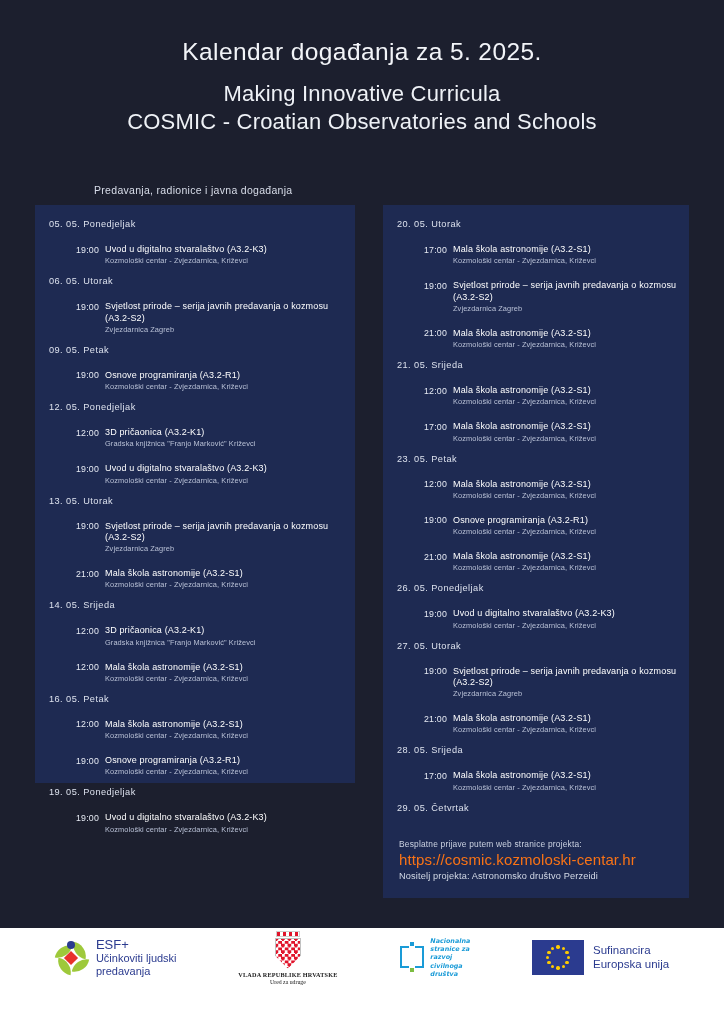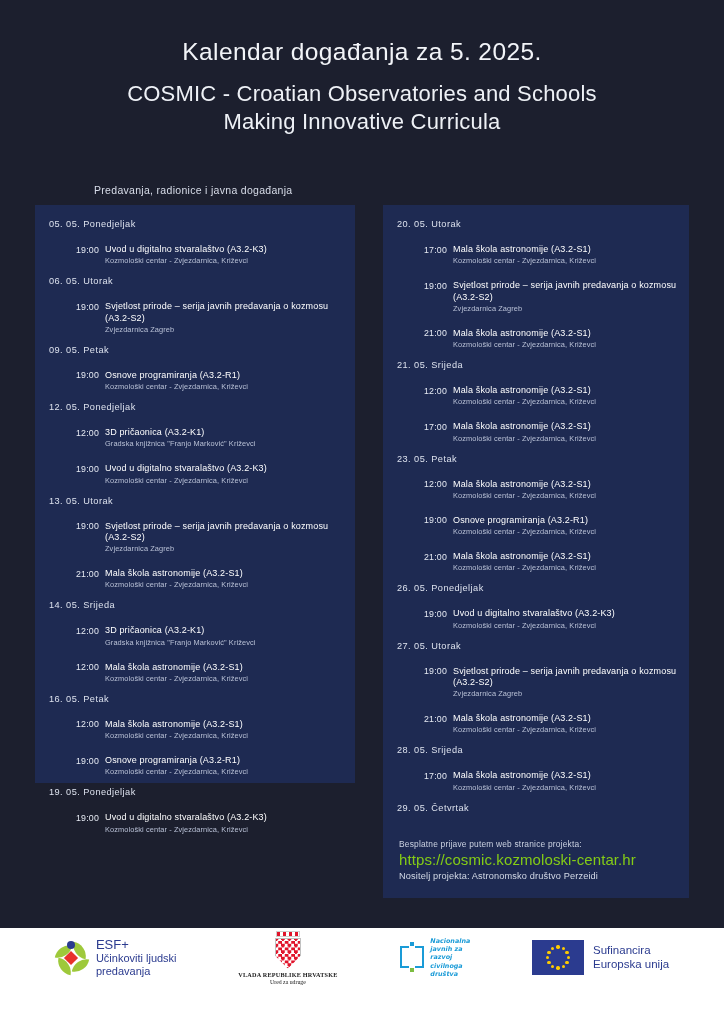--- a/index.html
+++ b/index.html
@@ -70,21 +70,21 @@
   }
 
   
   .url-wrap { padding: 11px 0 0 16px; }
   .url-lead {
     font-family: "Liberation Sans", sans-serif;
     font-size: 8.4px; color: #cbd2e1; letter-spacing: 0.2px;
   }
   .url-main {
     font-family: "Liberation Sans", sans-serif;
-    font-size: 15px; color: #84cc16; font-weight: 300;
+    font-size: 15px; color: #f97316; font-weight: 300;
     margin-top: 2px; letter-spacing: 0.1px;
   }
   .url-owner {
     font-family: "Liberation Sans", sans-serif;
     font-size: 9.2px; color: #d3d9e6; margin-top: 3px; letter-spacing: 0.15px;
   }
 
   
   #footer {
     position: absolute; left: 0; top: 928px; width: 724px; height: 96px;
@@ -170,22 +170,22 @@
   .eu-name { font-size: 11.5px; }
 </style>
 </head>
 <body>
 
 <div id="poster">
 
   <div class="header">
     <div class="kal-title">Kalendar događanja za 5. 2025.</div>
     <div class="proj-title">
+      <div>Making Innovative Curricula</div>
       <div>COSMIC - Croatian Observatories and Schools</div>
-      <div>Making Innovative Curricula</div>
     </div>
   </div>
 
   <div class="section-label">Predavanja, radionice i javna događanja</div>
 
   <div class="panel" id="panel-left">
     <div class="col" id="col-left">
         <div class="day">05. 05. Ponedjeljak</div>
         <div class="event">
           <div class="event-main">
@@ -420,21 +420,21 @@
 
       <div class="logo-block">
         <div class="nz-mark">
           <div class="nz-l"></div>
             <div class="nz-r"></div>
           <div class="nz-d1"></div>
             <div class="nz-d2"></div>
         </div>
         <div class="nz-text">
           <div>Nacionalna</div>
-          <div>javnih za</div>
+          <div>stranice za</div>
           <div>razvoj</div>
           <div>civilnoga</div>
           <div>društva</div>
         </div>
       </div>
 
       <div class="logo-block">
         <div class="eu-flag" id="eu-flag">
             <div class="eu-star" style="left: 24.3px; top: 5.3px;"></div>
             <div class="eu-star" style="left: 29.55px; top: 6.70673px;"></div>

